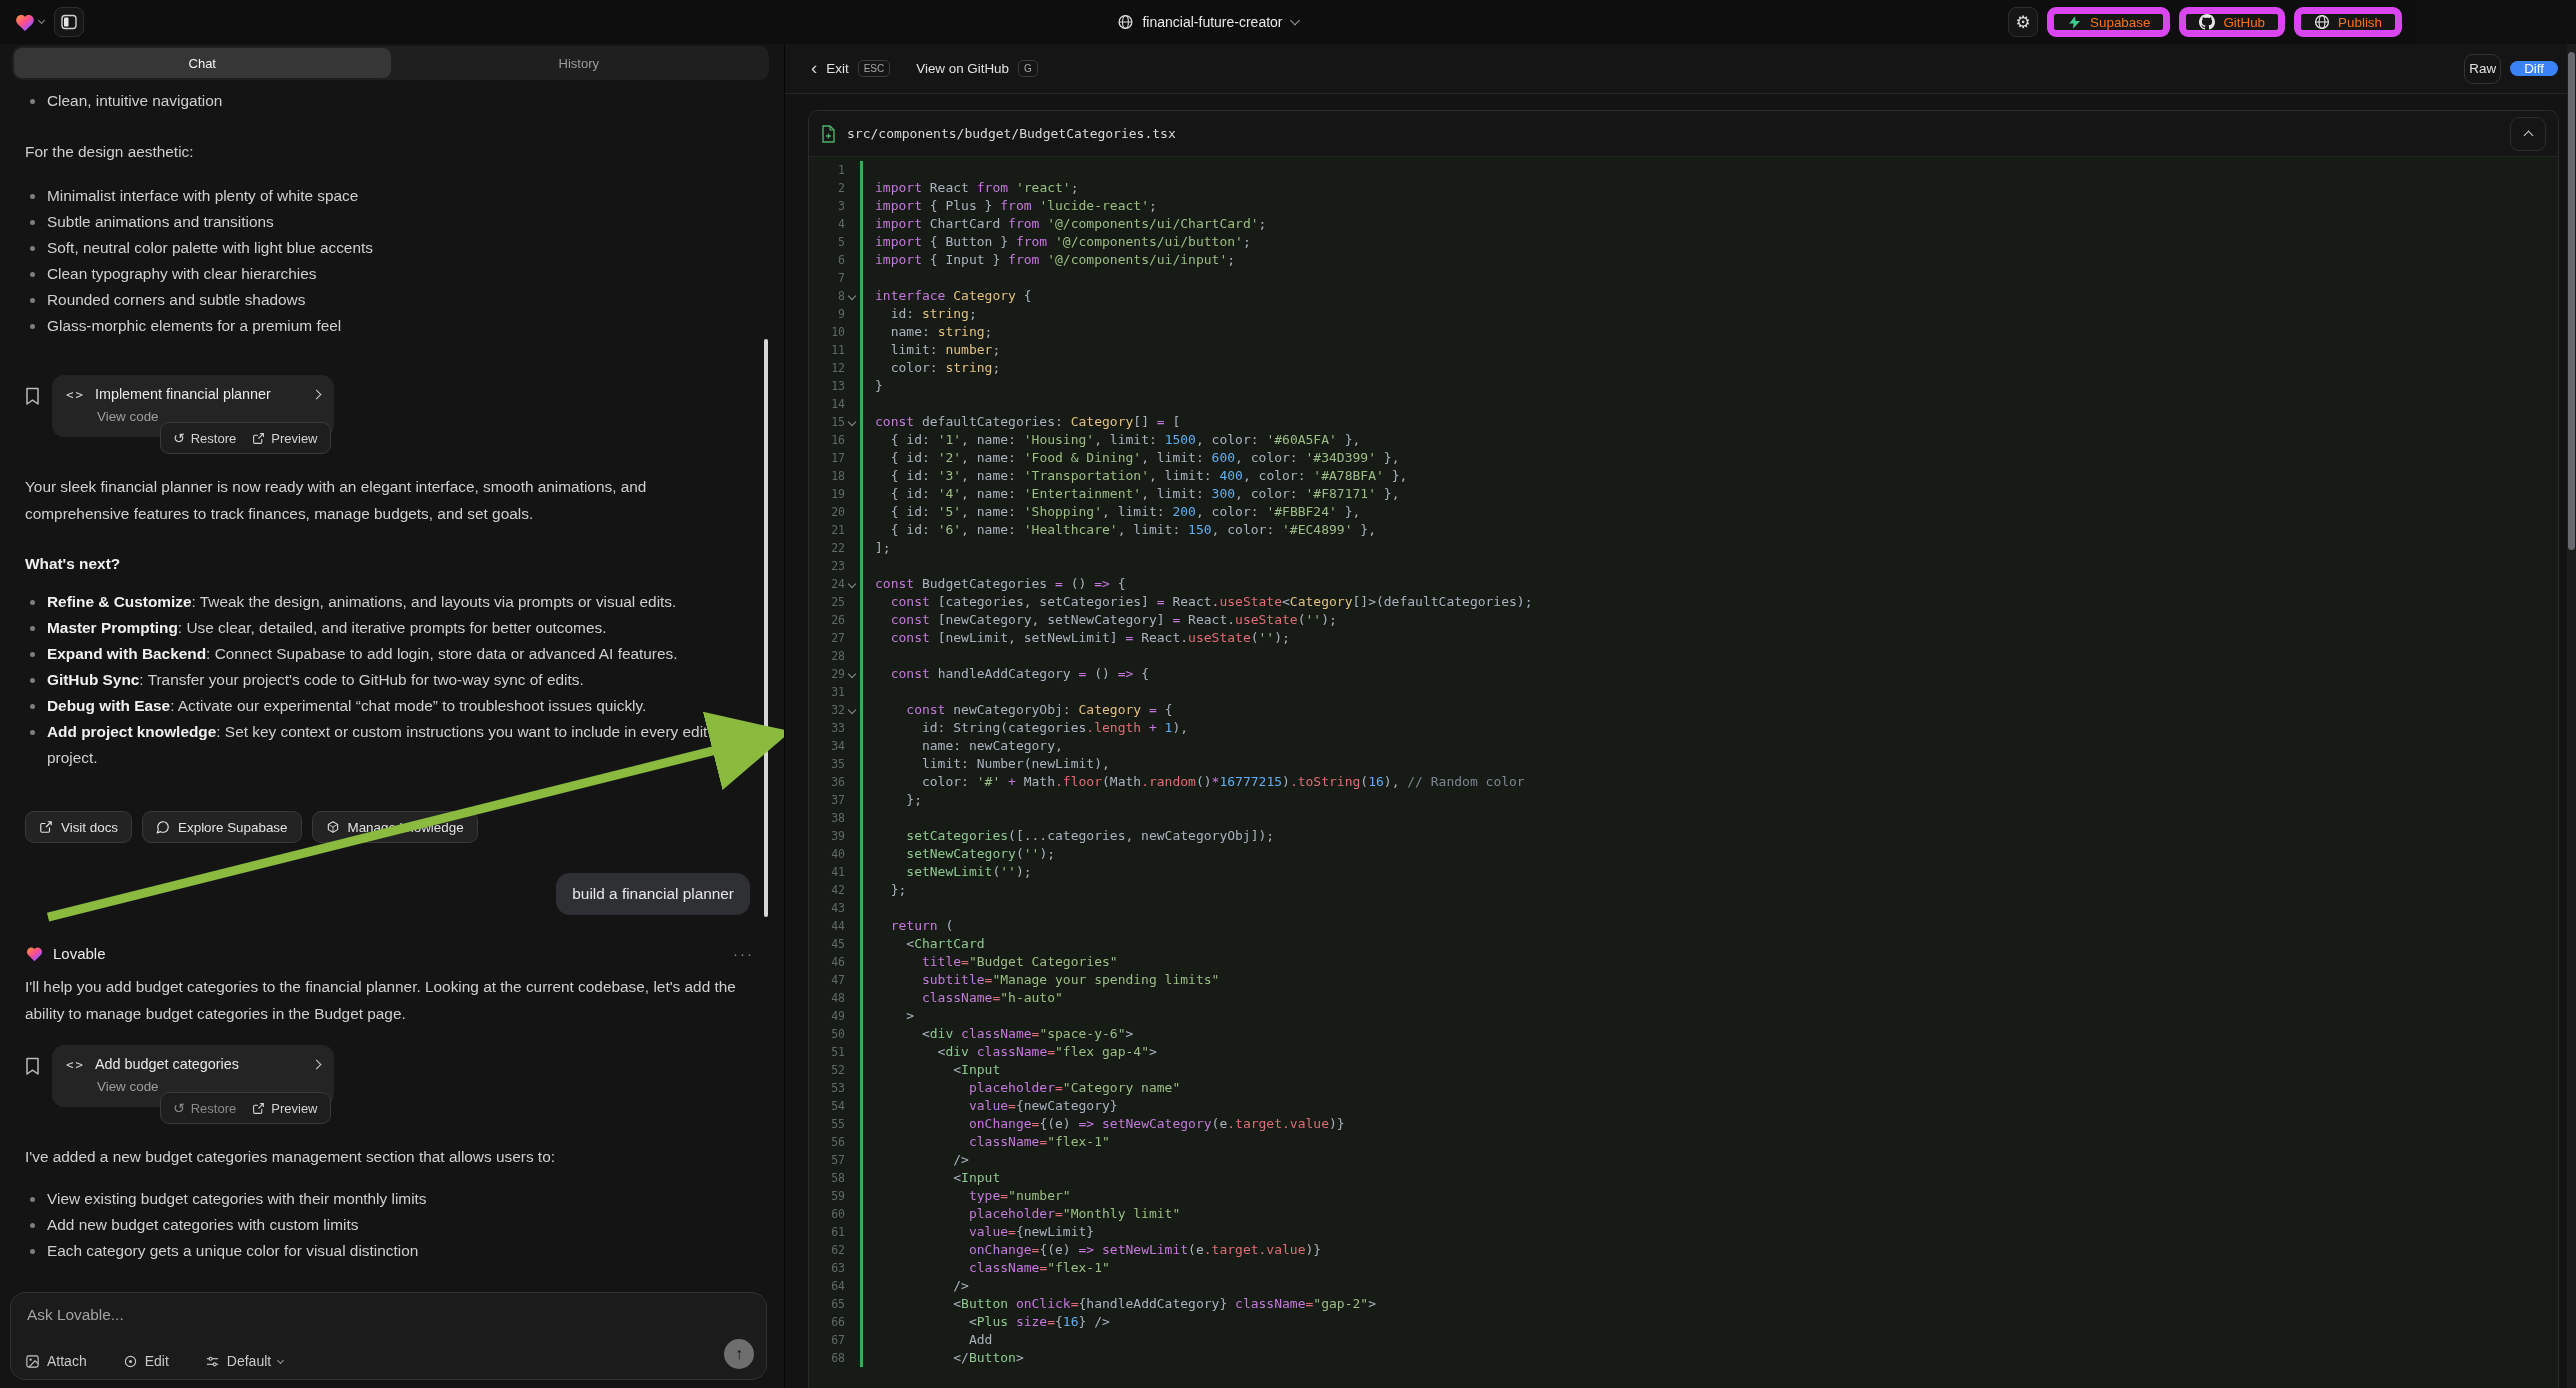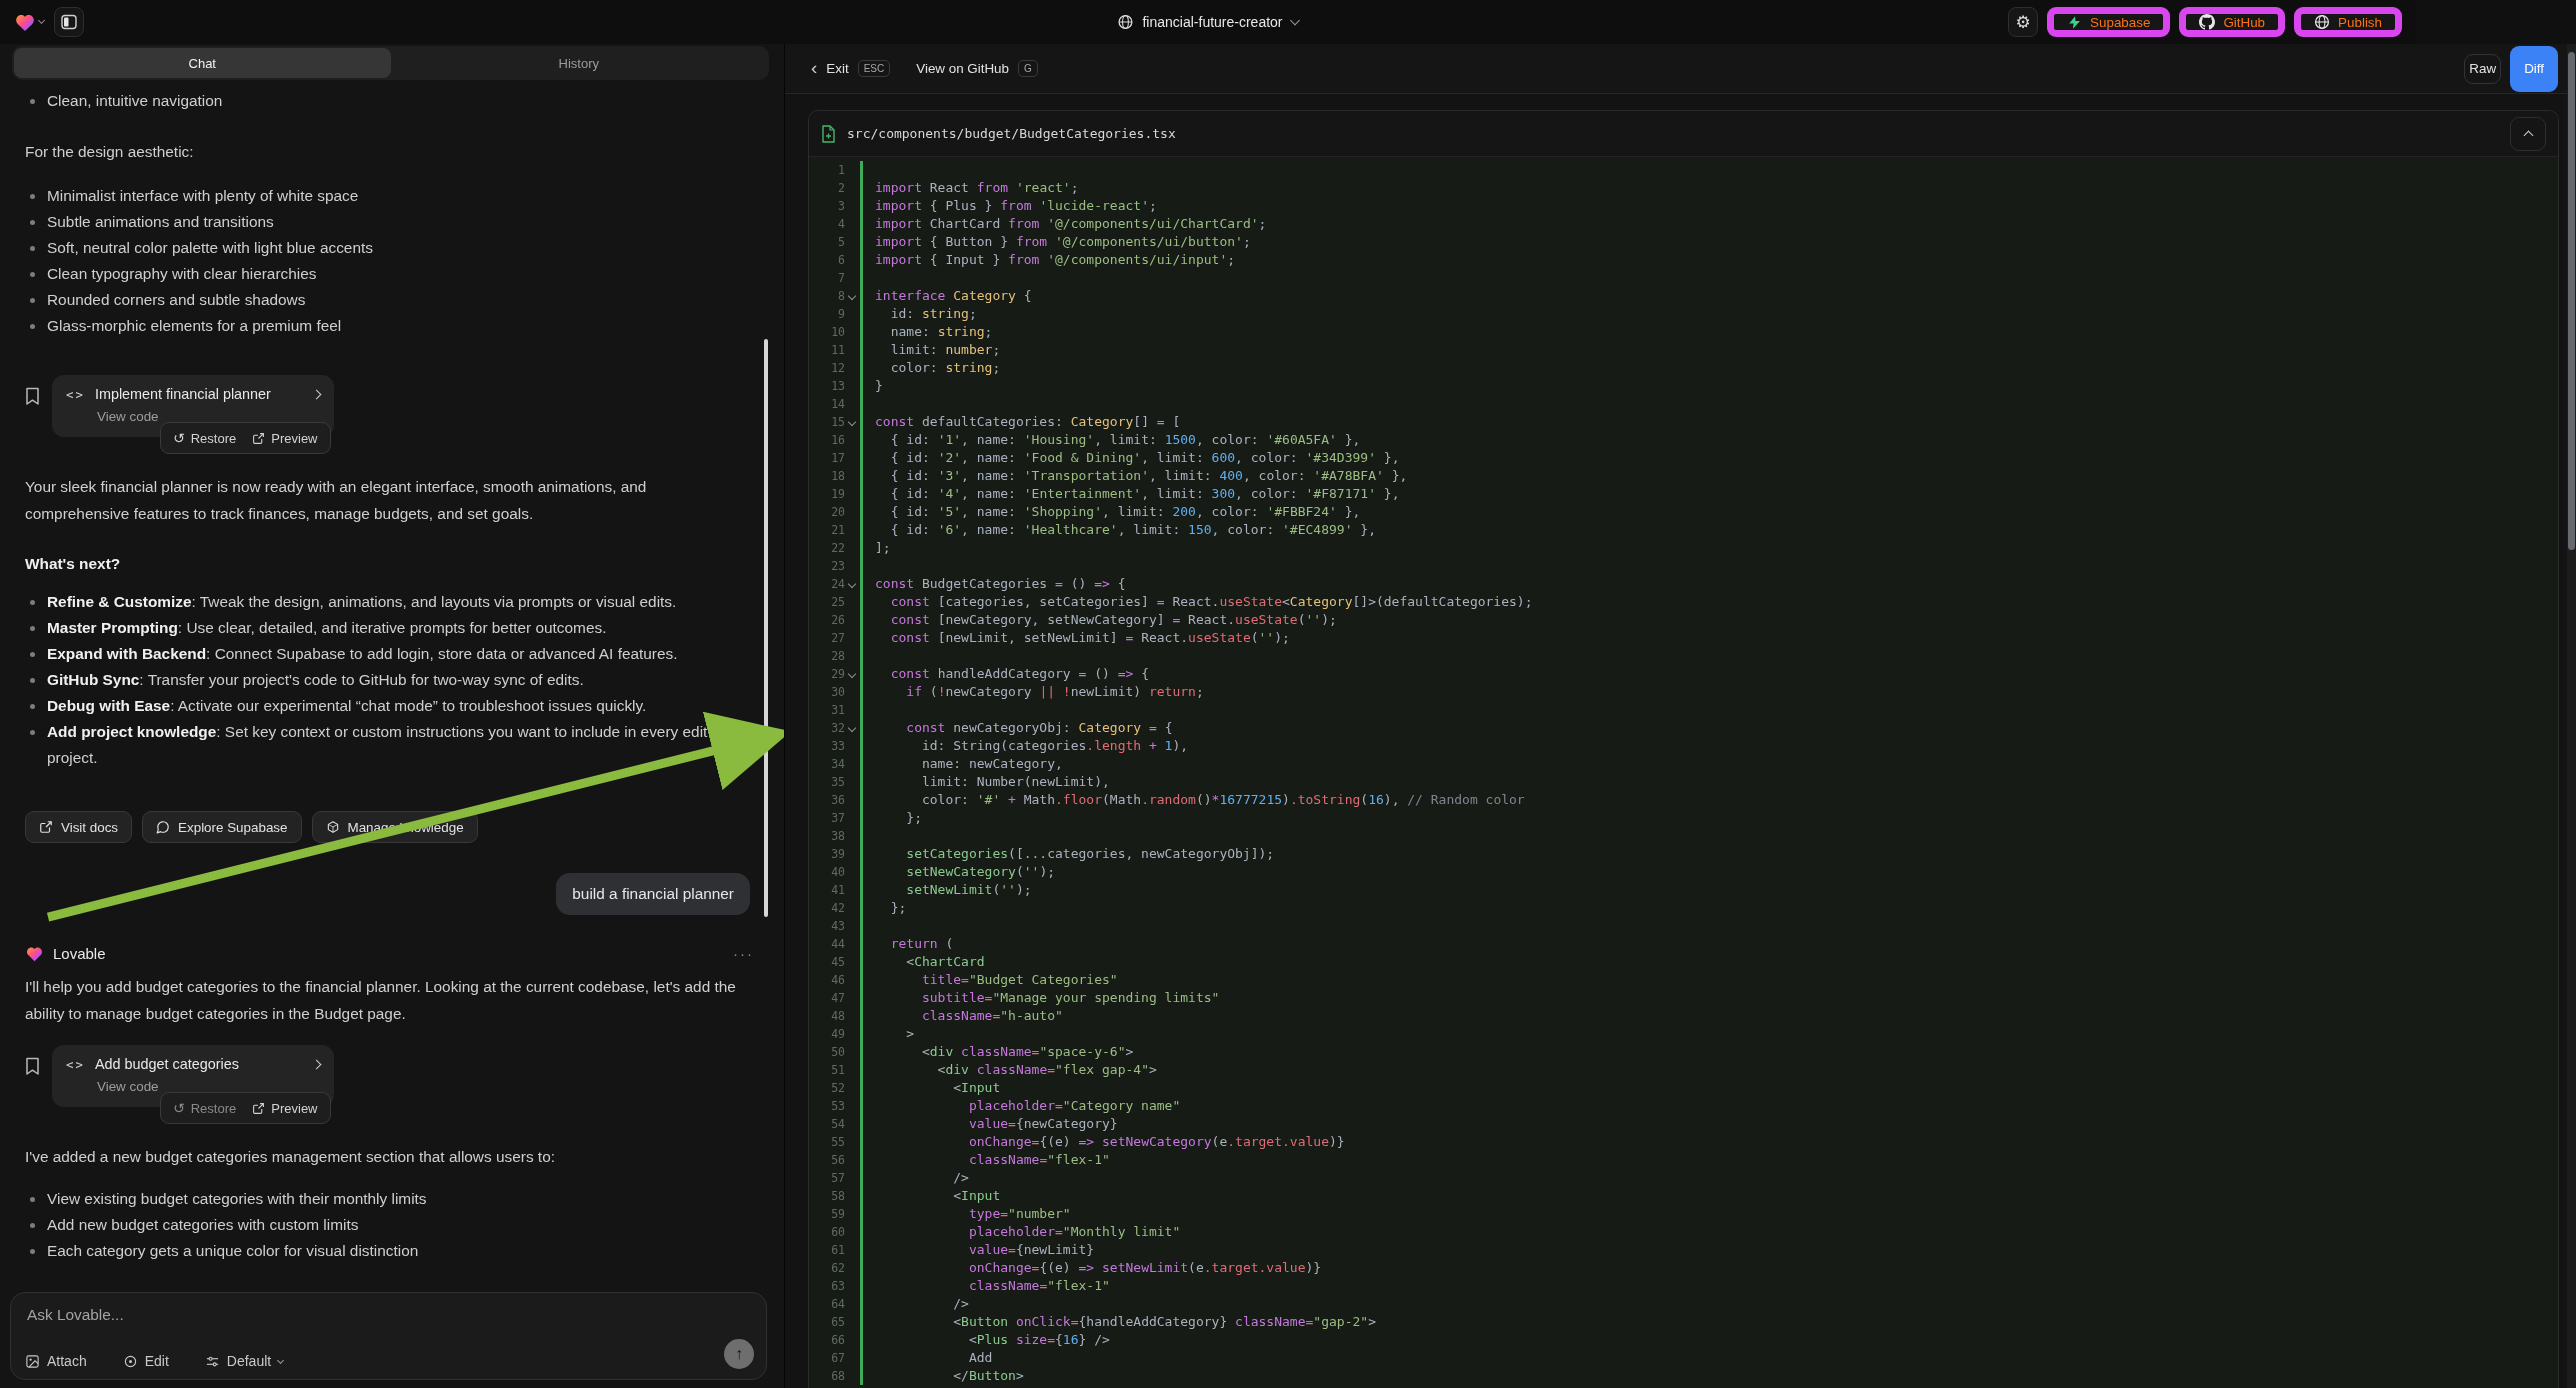--- a/index.html
+++ b/index.html
@@ -63,21 +63,21 @@
   .send-btn { margin-left:auto; width:30px; height:30px; border-radius:50%; background:#6e6e6e; color:#161616; display:flex; align-items:center; justify-content:center; font-size:16px; font-weight:bold; }
   .arrow-overlay { position:absolute; left:0; top:0; width:784px; height:1344px; pointer-events:none; }
   
   .code-panel { position:absolute; left:784px; top:44px; width:1792px; height:1344px; background:#131313; border-left:1px solid #050505; }
   .code-header { position:absolute; left:0; right:0; top:0; height:50px; background:#151515; border-bottom:1px solid #262626; display:flex; align-items:center; padding:0 18px 0 26px; gap:26px; }
   .hdr-group { display:flex; align-items:center; gap:9px; color:#e2e2e2; font-size:13.4px; }
   .back-chev { color:#cfcfcf; font-size:19px; line-height:1; margin-top:-2px; }
   .kbd { border:1px solid #3a3a3a; border-radius:5px; padding:2px 5px; font-size:10px; color:#a8a8a8; }
   .hdr-right { margin-left:auto; display:flex; align-items:center; gap:9px; }
   .raw-btn { height:30px; padding:0 4px; display:flex; align-items:center; border:1px solid #333; border-radius:9px; color:#e2e2e2; font-size:13.4px; background:transparent; }
-  .diff-btn { height:46px; padding:4px 14px; display:flex; align-items:center; border-radius:9px; color:#fff; font-size:13.4px; background:#3b82f6; }
+  .diff-btn { height:15px; padding:4px 14px; display:flex; align-items:center; border-radius:9px; color:#fff; font-size:13.4px; background:#3b82f6; }
   .file-card { position:absolute; left:23px; right:17px; top:66px; bottom:0; border:1px solid #2b2b2b; border-bottom:none; border-radius:10px 10px 0 0; overflow:hidden; display:flex; flex-direction:column; }
   .file-head { height:46px; background:#151515; border-bottom:1px solid #242424; display:flex; align-items:center; gap:11px; padding:0 12px; flex:0 0 auto; }
   .file-path { font-family:"DejaVu Sans Mono", monospace; font-size:13px; color:#d8d8d8; }
   .collapse-btn { margin-left:auto; width:36px; height:34px; border:1px solid #2e2e2e; border-radius:9px; display:flex; align-items:center; justify-content:center; color:#d0d0d0; }
   .collapse-btn .chev { margin-top:3px; }
   .code-body { flex:1; background:#161b16; padding-top:4px; overflow:hidden; font-family:"DejaVu Sans Mono", monospace; }
   .code-row { display:flex; height:18px; }
   .ln { flex:0 0 36px; text-align:right; color:#5f6b63; font-size:11.5px; line-height:18px; }
   .fold-cell { flex:0 0 15px; position:relative; }
   .fold-cell.has-fold::after { content:''; position:absolute; left:4px; top:6px; width:5px; height:5px; border-right:1.4px solid #8b948e; border-bottom:1.4px solid #8b948e; transform:rotate(45deg); }
@@ -535,26 +535,20 @@
             <span class="gbar"></span>
             <span class="ctext"></span>
           </div>
           <div class="code-row">
             <span class="ln">29</span>
             <span class="fold-cell has-fold"></span>
             <span class="gbar"></span>
             <span class="ctext"><span class="tk-k">  const </span><span class="tk-d">handleAddCategory </span><span class="tk-k">= </span><span class="tk-d">() </span><span class="tk-k">=&gt; </span><span class="tk-d">{</span></span>
           </div>
           <div class="code-row">
-            <span class="ln">30</span>
-            <span class="fold-cell"></span>
-            <span class="gbar"></span>
-            <span class="ctext"><span class="tk-k">    if </span><span class="tk-d">(</span><span class="tk-m">!</span><span class="tk-d">newCategory </span><span class="tk-m">||</span><span class="tk-d"> </span><span class="tk-m">!</span><span class="tk-d">newLimit) </span><span class="tk-m">return</span><span class="tk-d">;</span></span>
-          </div>
-          <div class="code-row">
             <span class="ln">31</span>
             <span class="fold-cell"></span>
             <span class="gbar"></span>
             <span class="ctext"></span>
           </div>
           <div class="code-row">
             <span class="ln">32</span>
             <span class="fold-cell has-fold"></span>
             <span class="gbar"></span>
             <span class="ctext"><span class="tk-k">    const </span><span class="tk-d">newCategoryObj: </span><span class="tk-t">Category </span><span class="tk-k">= </span><span class="tk-d">{</span></span>

